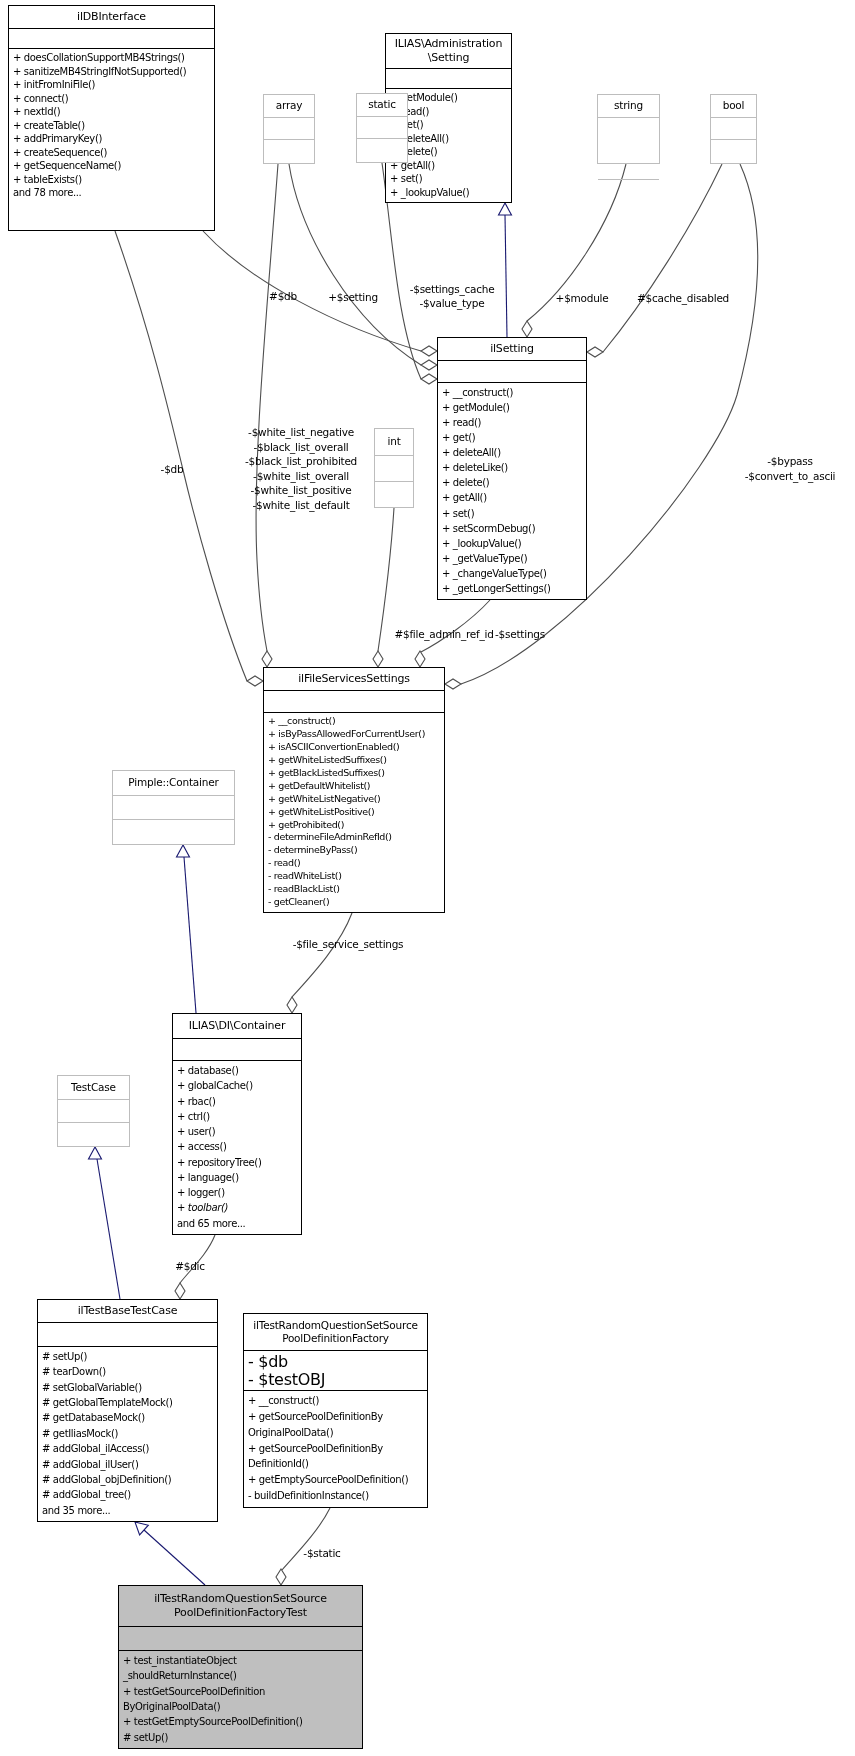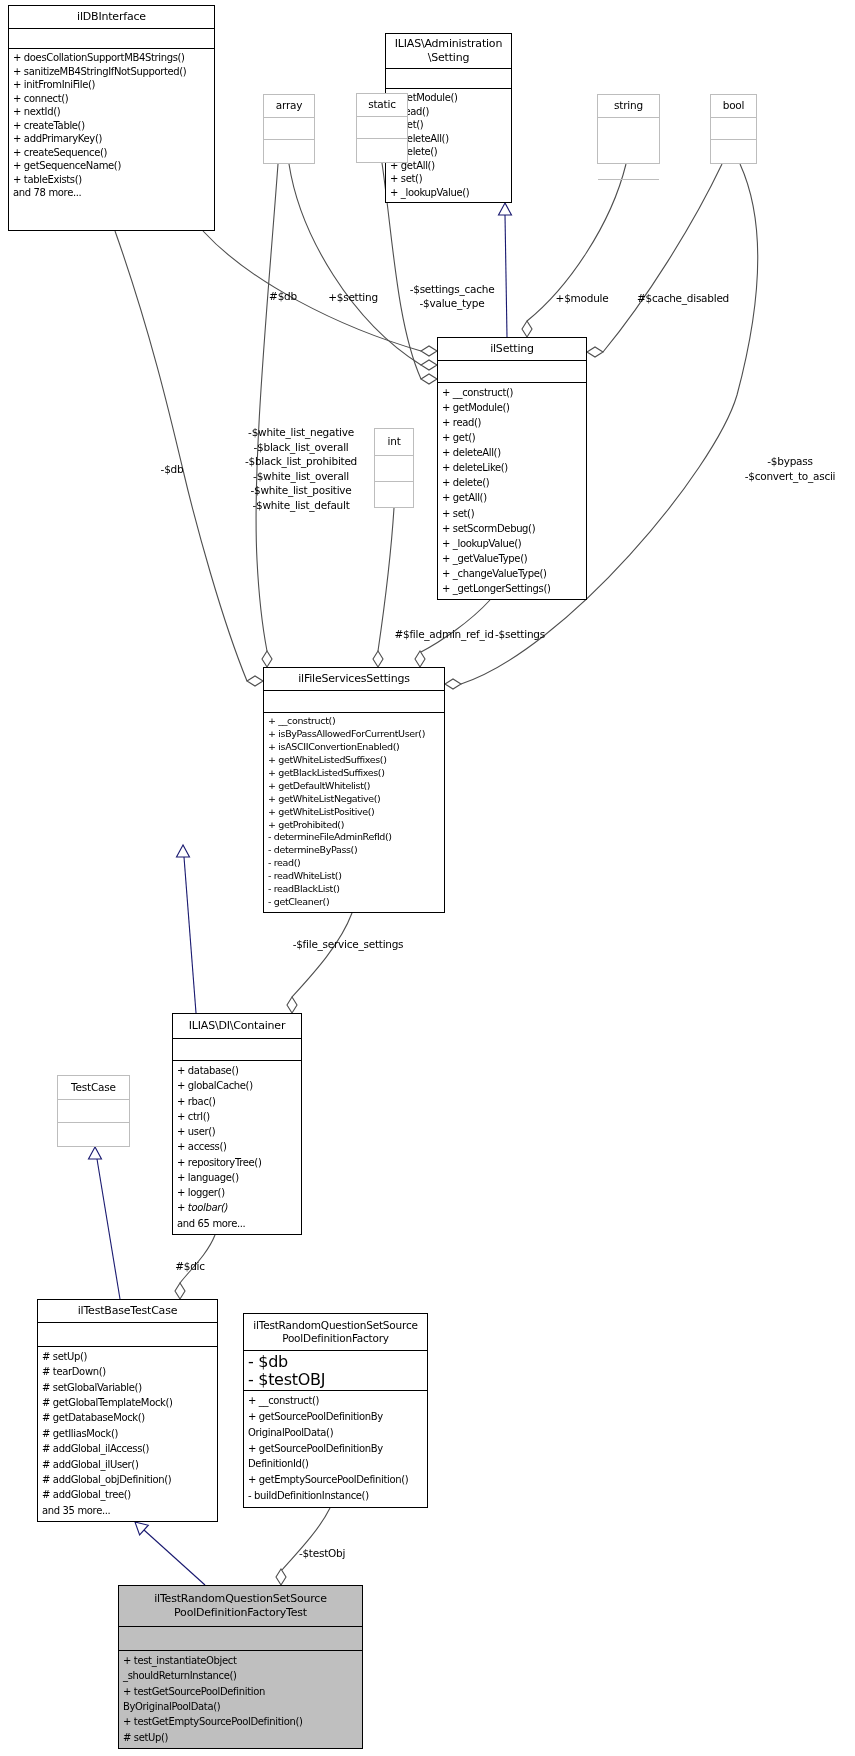--- a/index.html
+++ b/index.html
@@ -189,20 +189,27 @@
         <div class="meth-line" style="line-height: 12.93px;">+ getWhiteListPositive()</div>
         <div class="meth-line" style="line-height: 12.93px;">+ getProhibited()</div>
         <div class="meth-line" style="line-height: 12.93px;">- determineFileAdminRefId()</div>
         <div class="meth-line" style="line-height: 12.93px;">- determineByPass()</div>
         <div class="meth-line" style="line-height: 12.93px;">- read()</div>
         <div class="meth-line" style="line-height: 12.93px;">- readWhiteList()</div>
         <div class="meth-line" style="line-height: 12.93px;">- readBlackList()</div>
         <div class="meth-line" style="line-height: 12.93px;">- getCleaner()</div>
       </div>
     </div>
+    <div class="uml-class external" style="left: 112px; top: 770px; width: 123px; height: 75px;">
+      <div class="sec-title" style="height: 24px;">
+        <div>Pimple::Container</div>
+      </div>
+      <div class="sec-attrs" style="height: 24px; flex: 0 0 auto;"></div>
+      <div class="sec-methods" style="height: 24px; flex: 0 0 auto;"></div>
+    </div>
     <div class="uml-class" style="left: 172px; top: 1013px; width: 130px; height: 222px;">
       <div class="sec-title" style="height: 24px;">
         <div>ILIAS\DI\Container</div>
       </div>
       <div class="sec-attrs" style="height: 22px;"></div>
       <div class="sec-methods">
         <div class="meth-line" style="line-height: 15.27px;">+ database()</div>
         <div class="meth-line" style="line-height: 15.27px;">+ globalCache()</div>
         <div class="meth-line" style="line-height: 15.27px;">+ rbac()</div>
         <div class="meth-line" style="line-height: 15.27px;">+ ctrl()</div>
@@ -287,14 +294,14 @@
     <div class="edge-label" style="left: 301px; top: 461px;">-$black_list_prohibited</div>
     <div class="edge-label" style="left: 301px; top: 476px;">-$white_list_overall</div>
     <div class="edge-label" style="left: 301px; top: 490px;">-$white_list_positive</div>
     <div class="edge-label" style="left: 301px; top: 505px;">-$white_list_default</div>
     <div class="edge-label" style="left: 444px; top: 634px;">#$file_admin_ref_id</div>
     <div class="edge-label" style="left: 520px; top: 634px;">-$settings</div>
     <div class="edge-label" style="left: 790px; top: 461px;">-$bypass</div>
     <div class="edge-label" style="left: 790px; top: 476px;">-$convert_to_ascii</div>
     <div class="edge-label" style="left: 348px; top: 944px;">-$file_service_settings</div>
     <div class="edge-label" style="left: 190px; top: 1266px;">#$dic</div>
-    <div class="edge-label" style="left: 322px; top: 1553px;">-$testObj</div>
+    <div class="edge-label" style="left: 322px; top: 1553px;">-$static</div>
   </div>
 
 </body></html>

